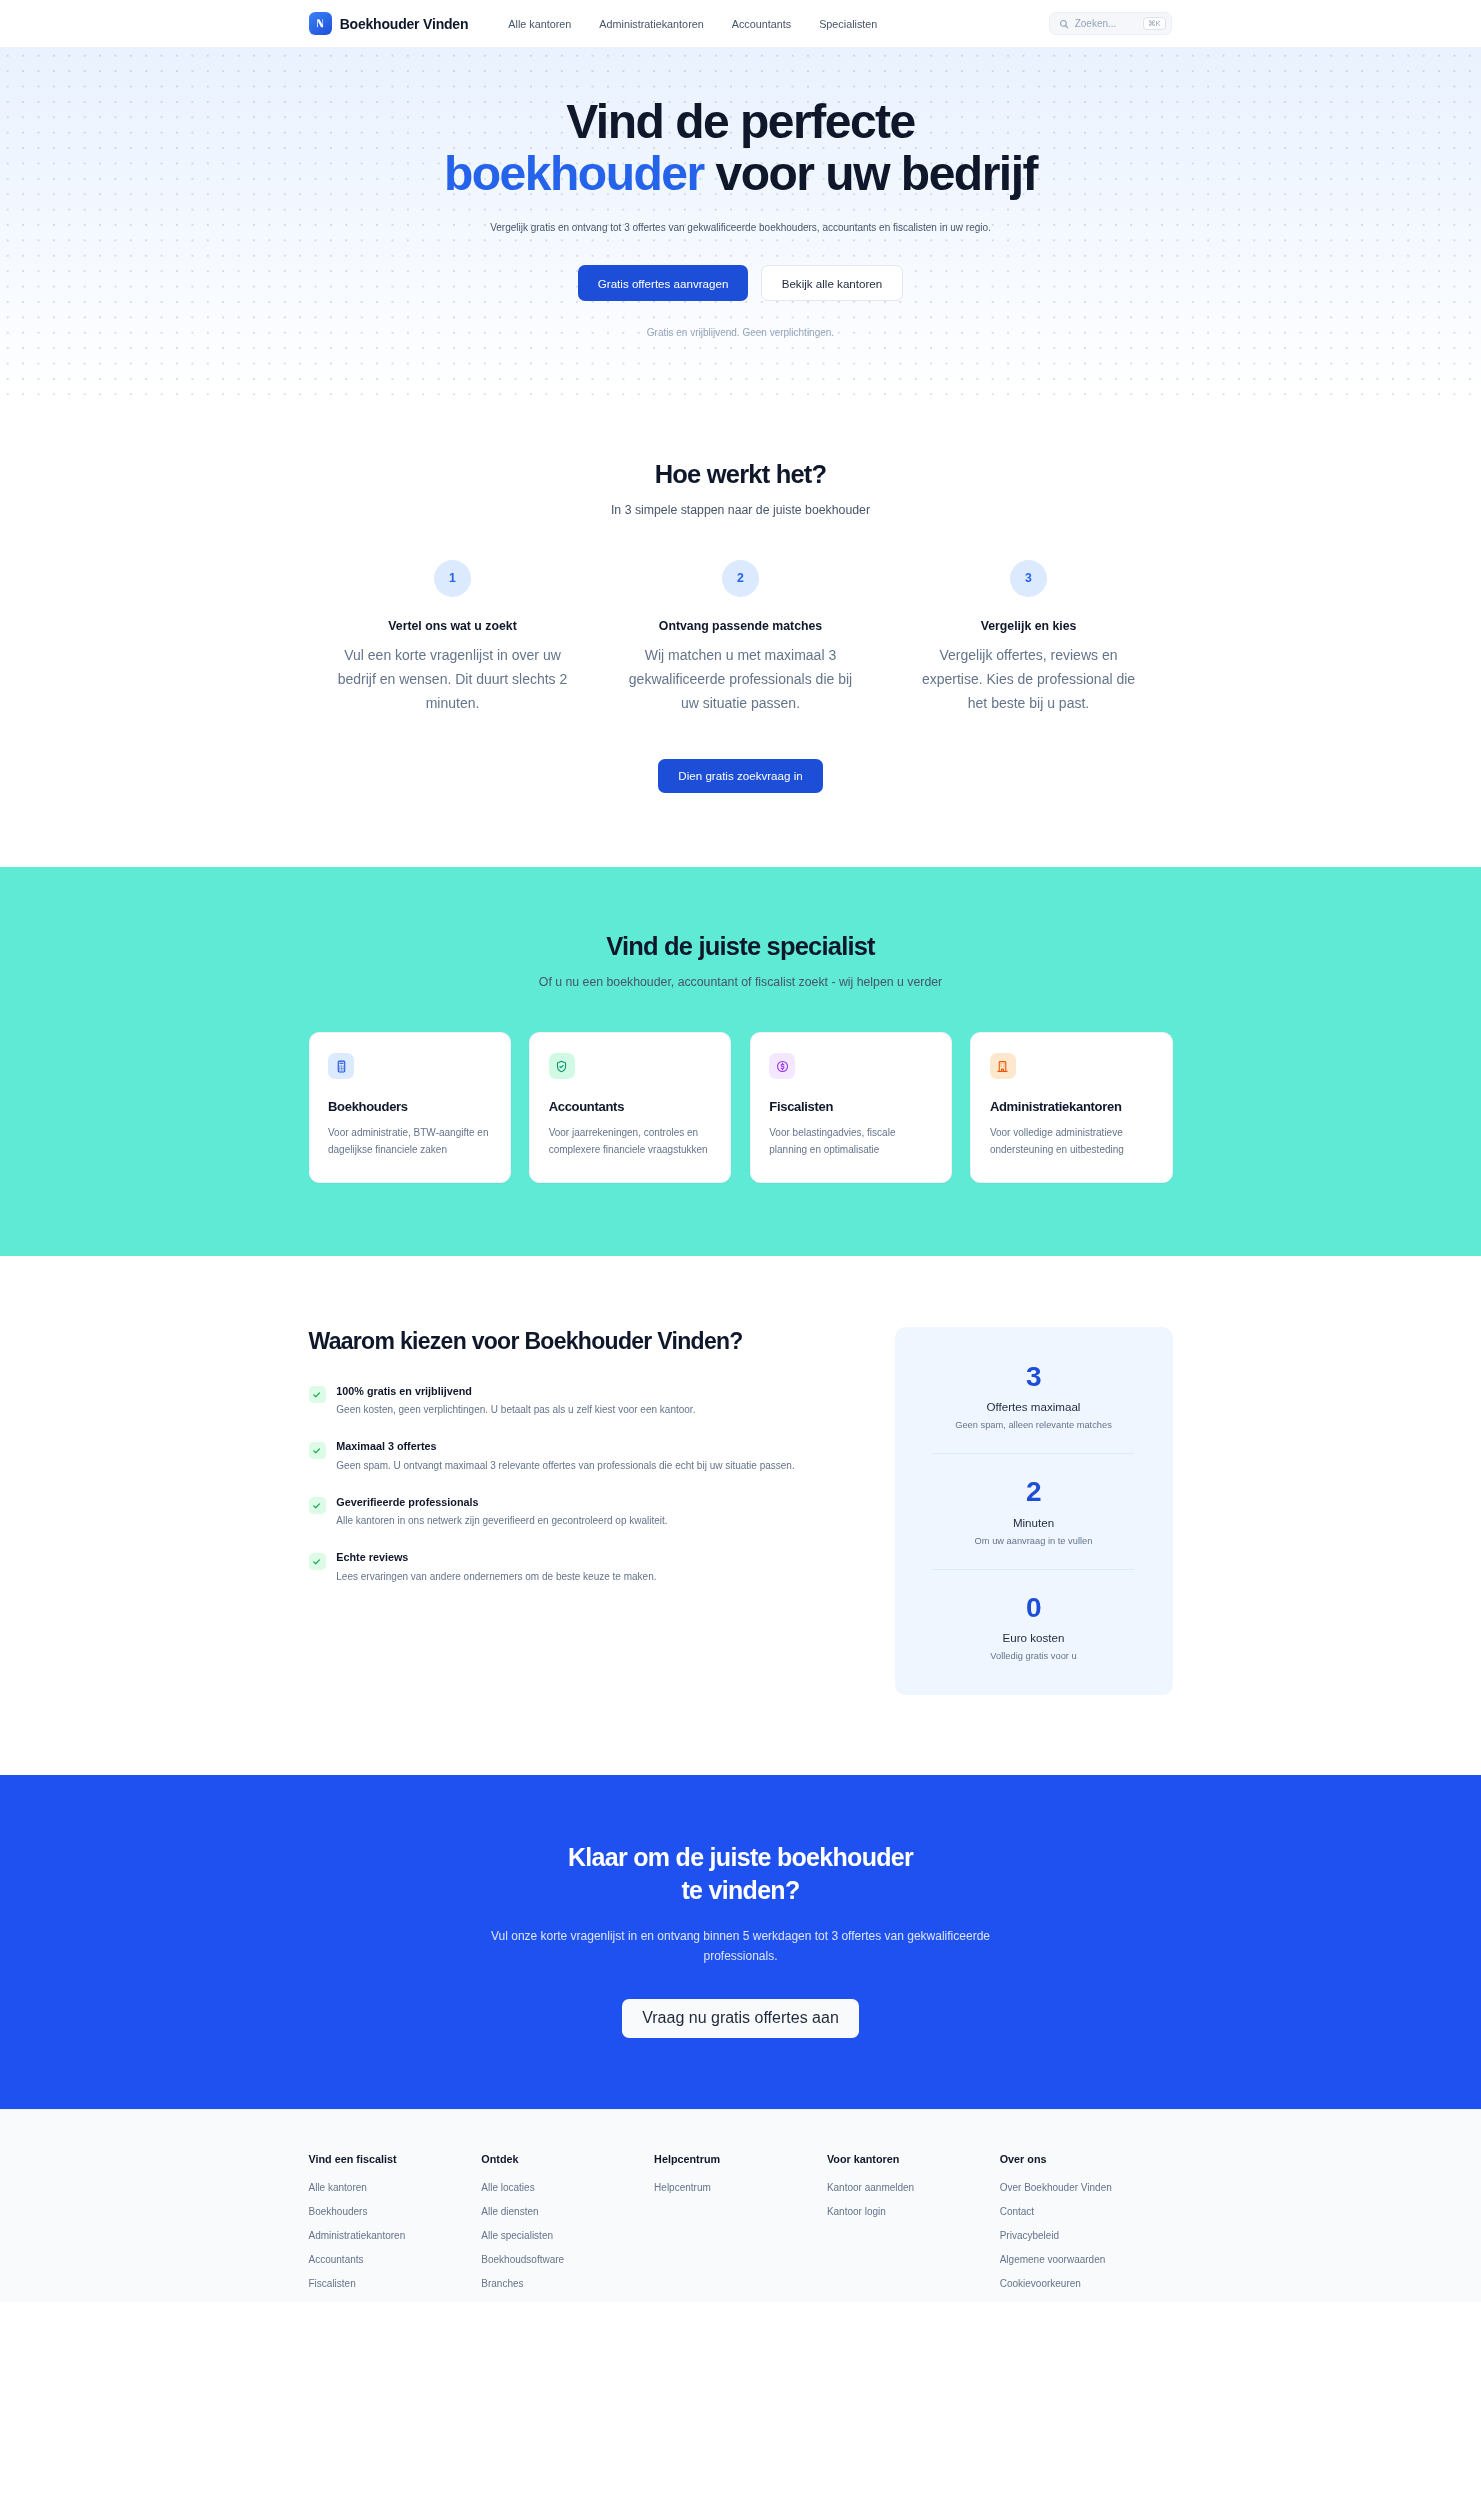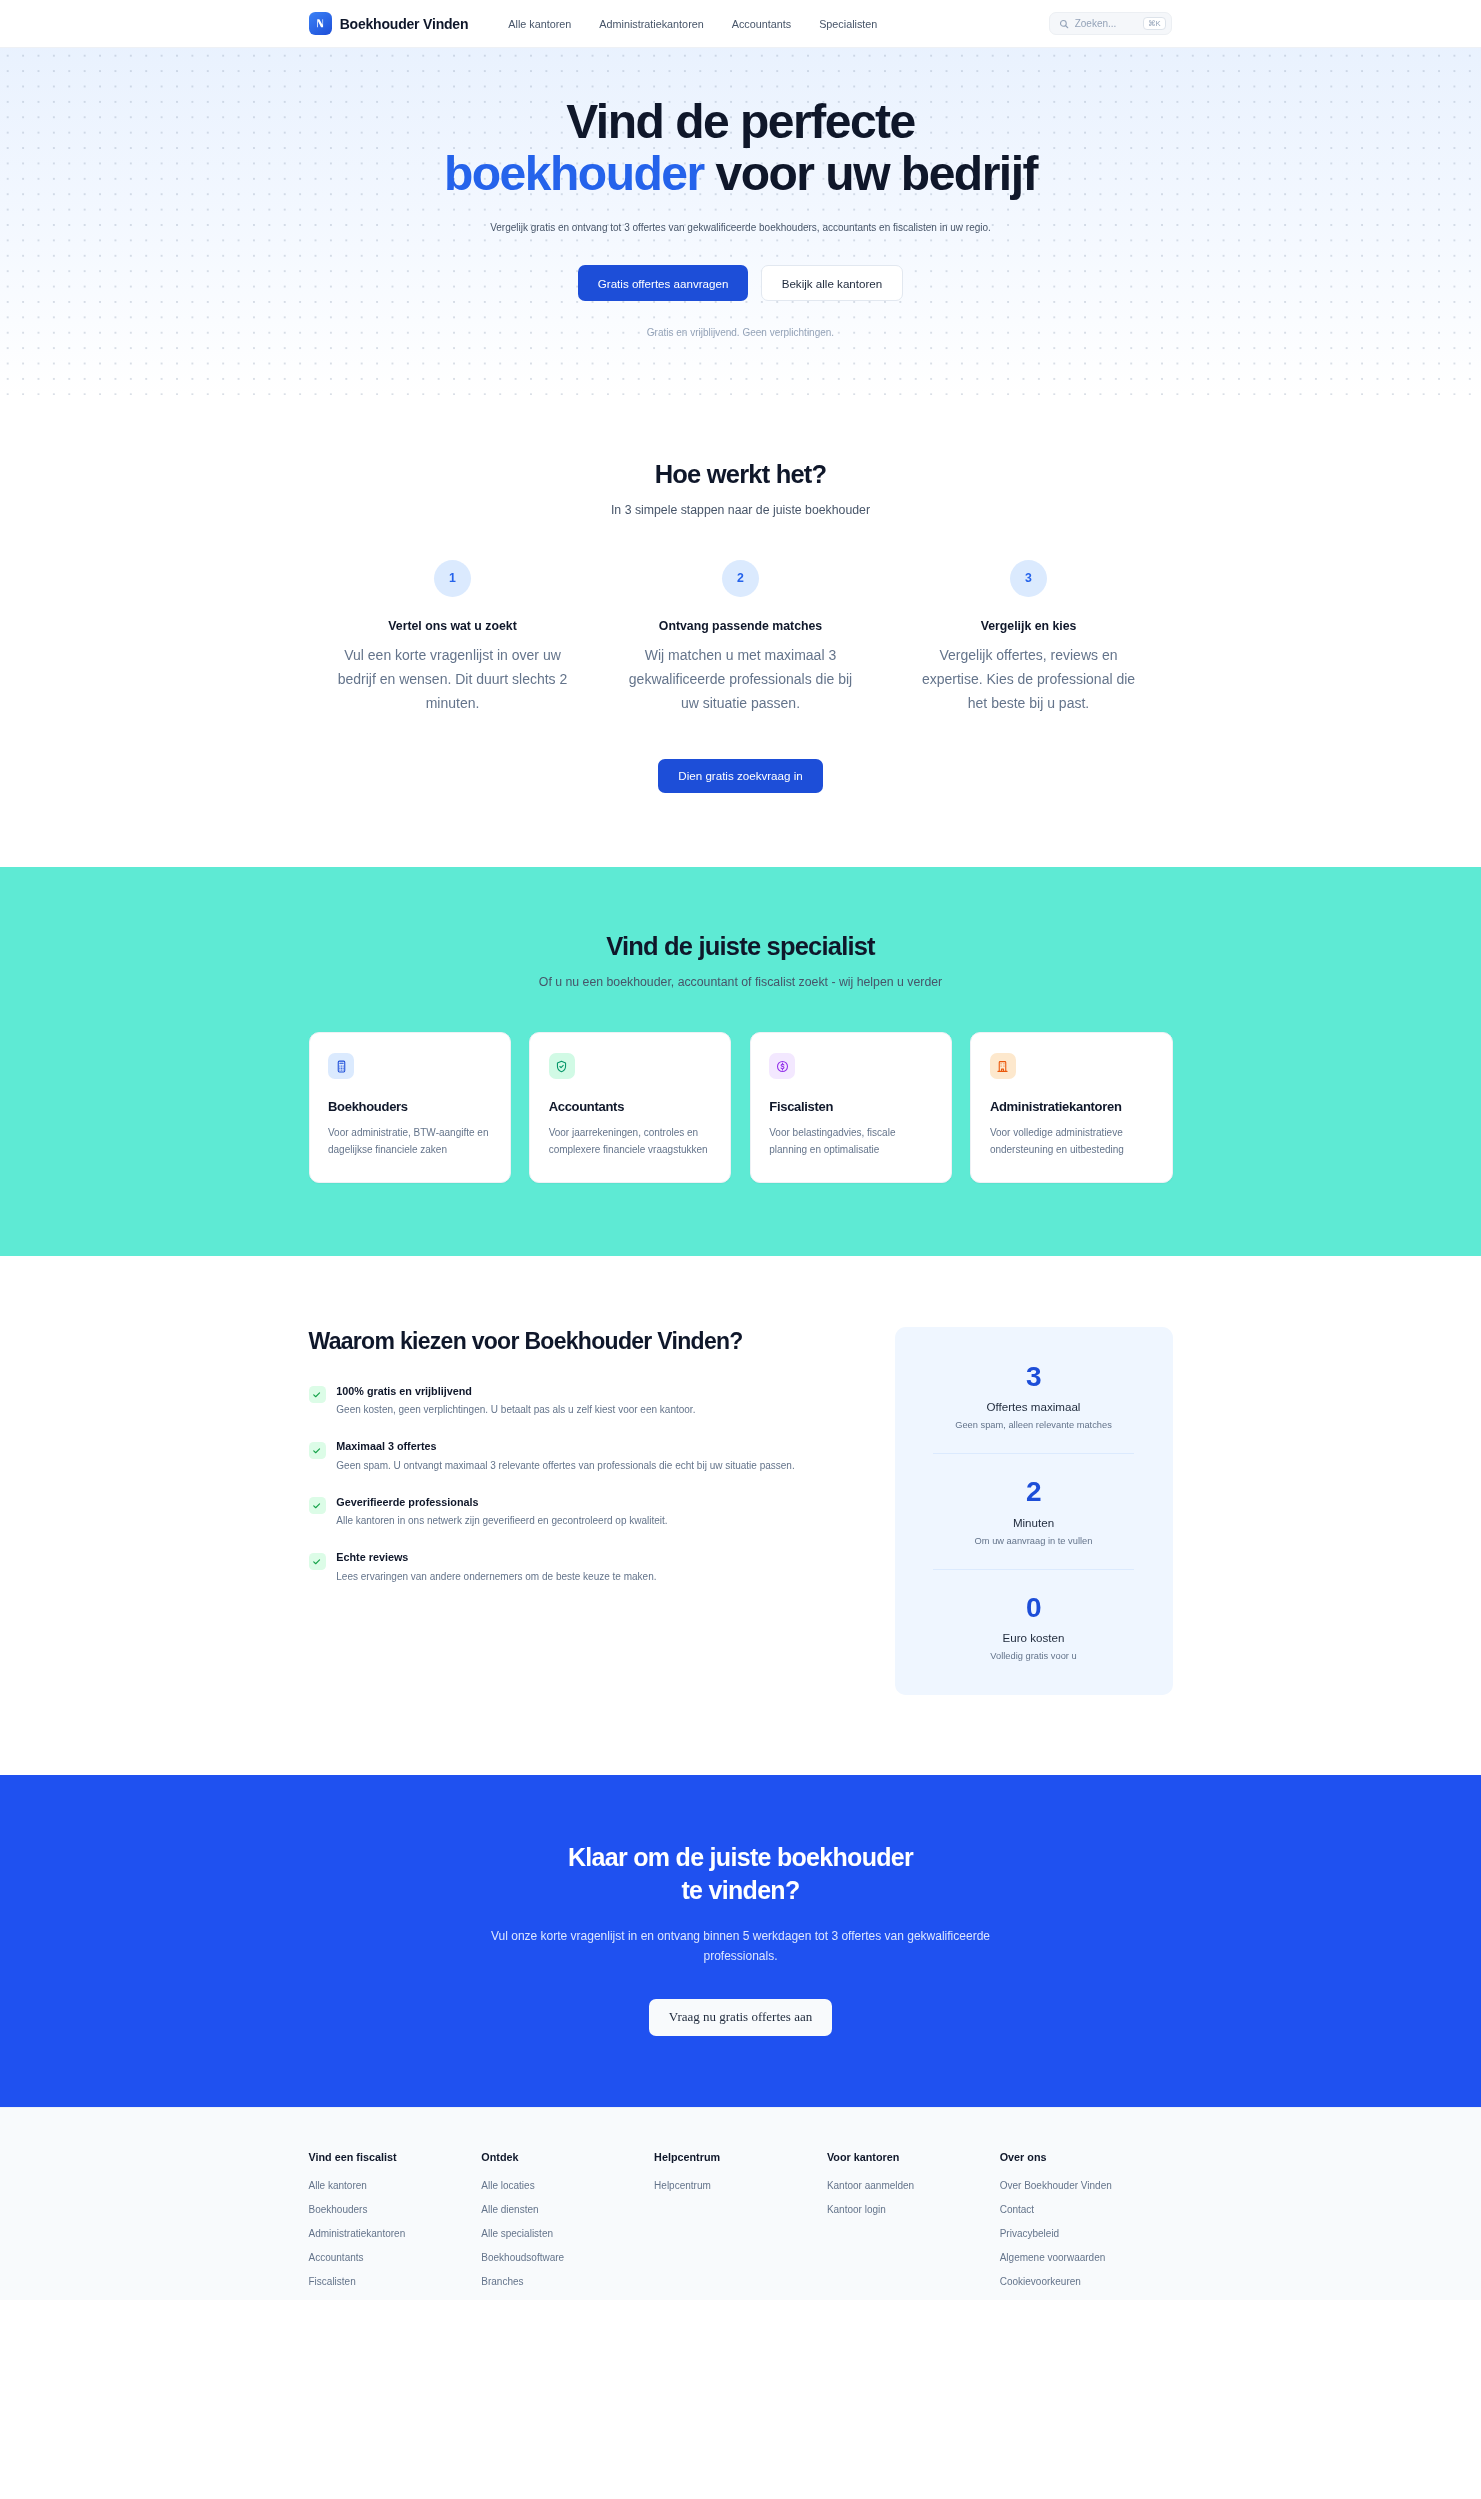--- a/index.html
+++ b/index.html
@@ -211,22 +211,22 @@
     line-height:1.32;
   }
   .cta p {
     margin:20px auto 0; max-width:540px;
     font-size:12px; line-height:1.64; color:#dbe6ff;
   }
   .cta .btn-white {
     margin-top:32px;
     background:#f8fafc; color:#1e293b;
     border:none; border-radius:7px;
-    font-size:13px; padding:10.8px 20px; cursor:pointer;
-    font-family:Liberation Serif, serif;
+    font-size:16px; padding:10.8px 20px; cursor:pointer;
+    font-family:Liberation Sans, sans-serif;
   }
 
   
   .footer {
     background:#f8fafc;
     border-top:0.8px solid #eef1f5;
     padding:43px 0 0;
   }
   .footer-inner {
     width:864px; margin:0 auto;

